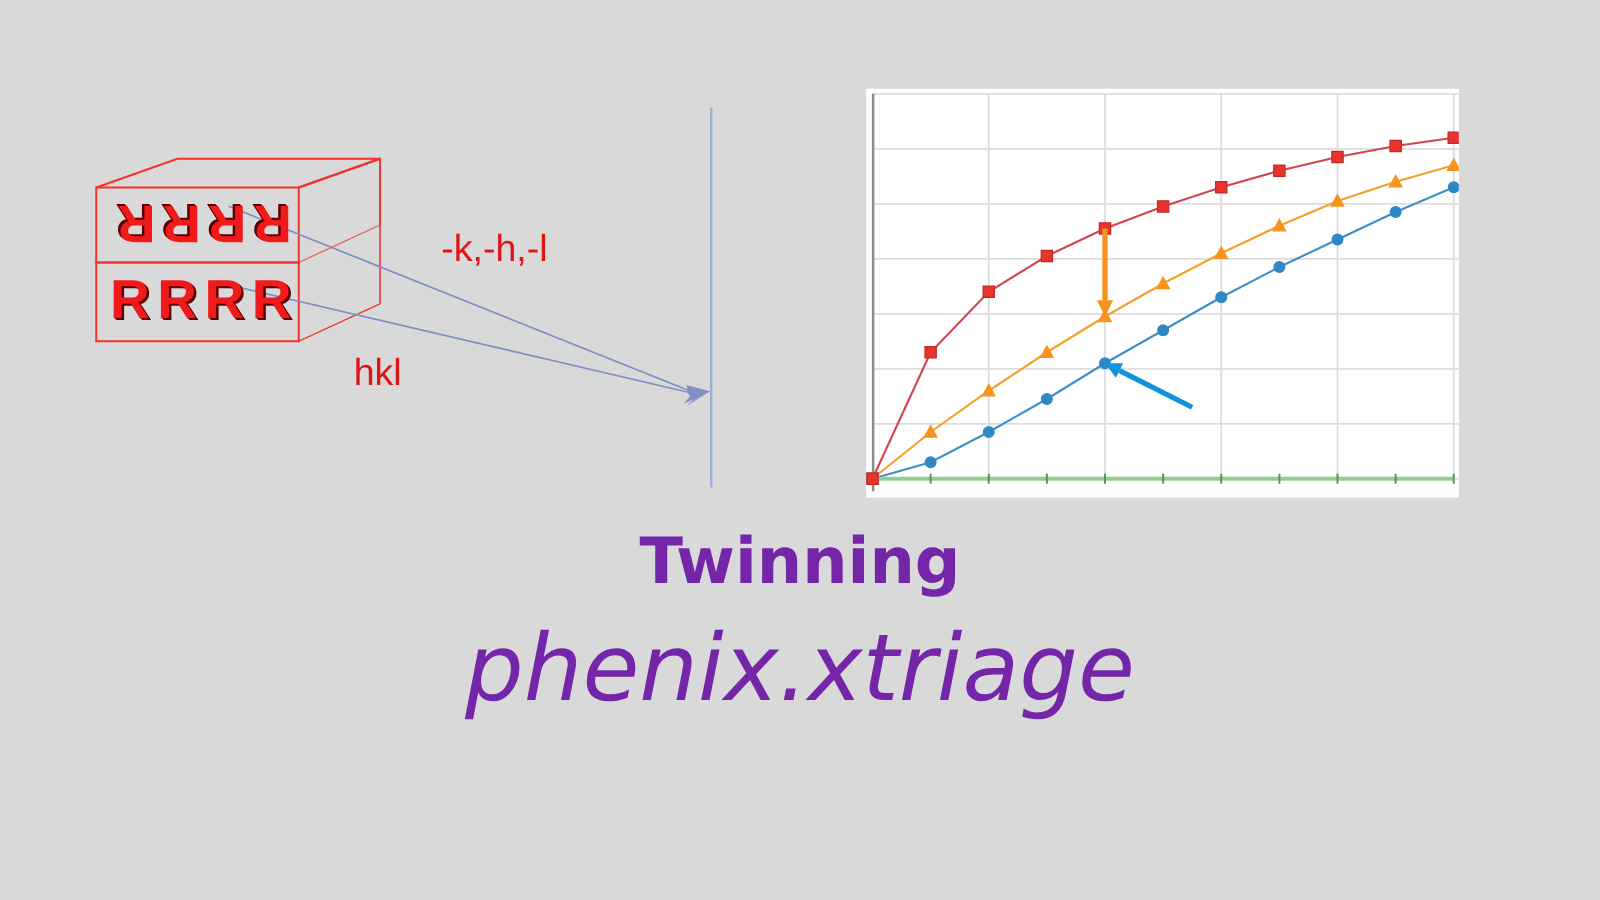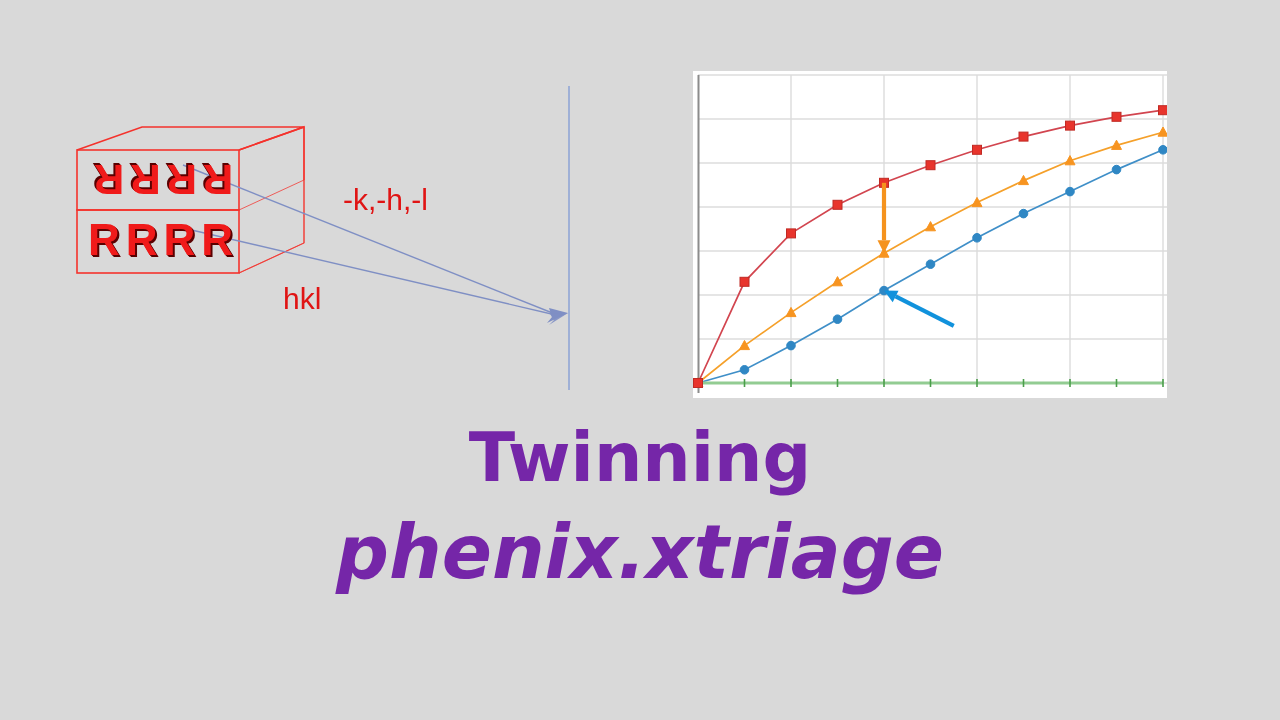--- a/index.html
+++ b/index.html
@@ -58,21 +58,21 @@
   }
 
   .axis-label {
     position: absolute;
     color: #e01414;
     font-family: "Liberation Sans", sans-serif;
     font-size: 30px;
     white-space: nowrap;
     user-select: none;
   }
-  #label-negkhl { left: 288px; top: 63px; }
+  #label-negkhl { left: 298px; top: 63px; }
   #label-hkl    { left: 228px; top: 126px; margin-top: 36px; }
 
   
   #divider {
     position: absolute;
     left: 568px;
     top: 86px;
     width: 2px;
     height: 304px;
     background: #9fb0d6;
@@ -93,32 +93,32 @@
   
   #title-block {
     position: absolute;
     left: 0;
     top: 424px;
     width: 1280px;
     text-align: center;
   }
   #title-main {
     font-family: "DejaVu Sans", sans-serif;
-    font-size: 68px;
+    font-size: 51px;
     font-weight: bold;
     color: #7526a8;
     line-height: 1.0;
     letter-spacing: 0px;
     user-select: none;
   }
   #title-sub {
     font-family: "DejaVu Sans", sans-serif;
     font-size: 74px;
     font-style: italic;
-    font-weight: bold;
+    font-weight: normal;
     color: #7526a8;
     line-height: 1.05;
     margin-top: 22px;
     user-select: none;
   }
 </style>
 </head>
 <body>
 
 <div id="slide">

